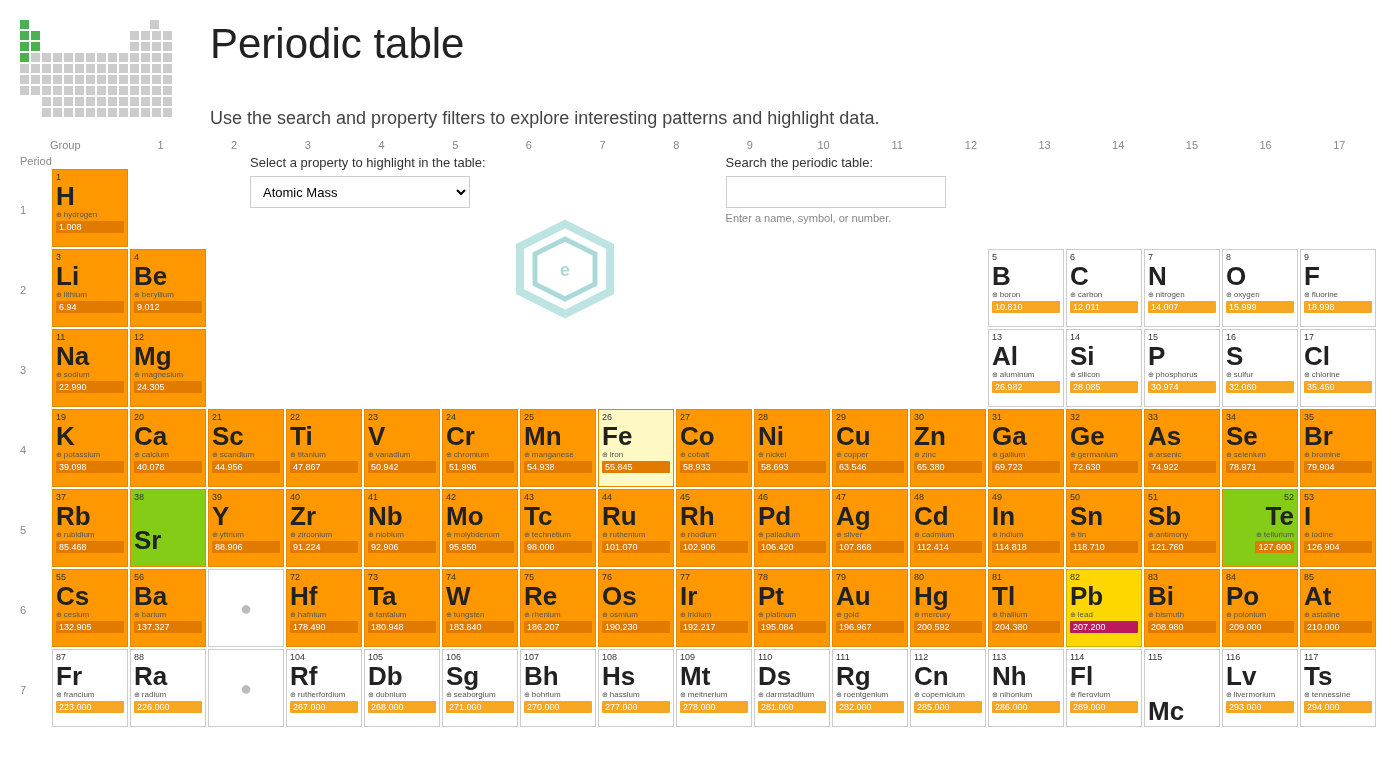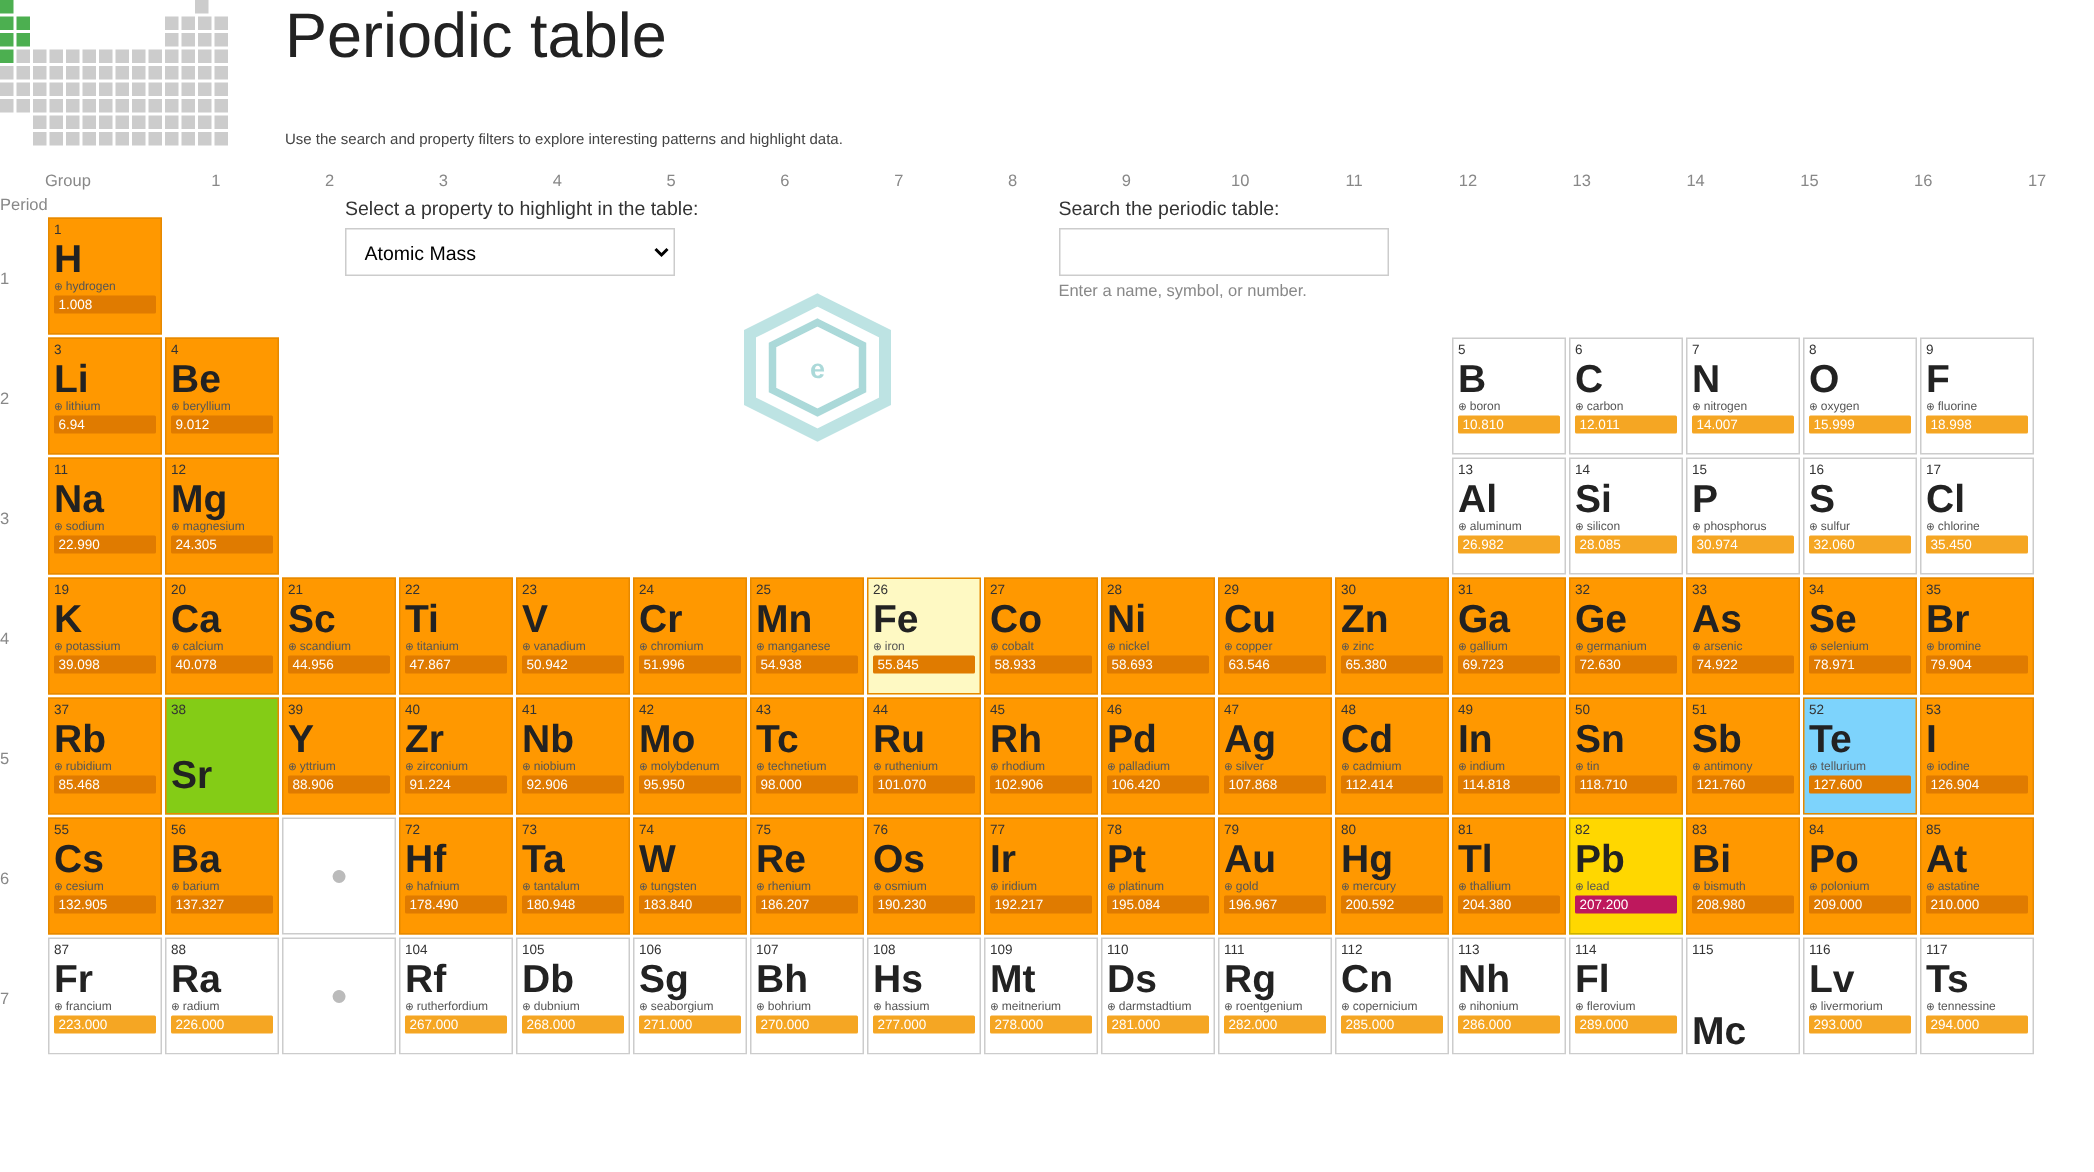--- a/index.html
+++ b/index.html
@@ -1,24 +1,24 @@
 <!DOCTYPE html>
 <html><head>
   <meta charset="utf-8">
   <style>
     * { box-sizing: border-box; margin: 0; padding: 0; }
     body { font-family: Arial, sans-serif; background: #fff; overflow-x: auto; }
 
-    .page-wrapper { min-width: 1396px; }
+    .page-wrapper { padding: 20px; min-width: 1396px; }
 
     .header { display: flex; align-items: flex-start; margin-bottom: 10px; }
     .logo-grid { width: 160px; margin-right: 30px; flex-shrink: 0; }
     .title-area { flex: 1; }
     .page-title { font-size: 42px; font-weight: 300; color: #222; margin-bottom: 6px; }
-    .subtitle { font-size: 10px; color: #444; margin-top: 40px; }
+    .subtitle { font-size: 18px; color: #444; margin-top: 40px; }
 
     
     .element-cell {
       width: 76px;
       height: 78px;
       border: 1px solid #ccc;
       position: relative;
       display: inline-flex;
       flex-direction: column;
       padding: 2px 3px;
@@ -622,21 +622,21 @@
           <span class="el-mass" style="background:#e07b00;">118.710</span>
         </div>
 
         <div class="element-cell" style="background:#ff9800;border-color:#e68900;">
           <span class="el-number">51</span>
           <span class="el-symbol">Sb</span>
           <span class="el-name">antimony</span>
           <span class="el-mass" style="background:#e07b00;">121.760</span>
         </div>
 
-        <div class="element-cell" style="background:#7dd3fc;border-color:#e68900;">
+        <div class="element-cell" style="background:#84cc16;border-color:#e68900;align-items:flex-end;">
           <span class="el-number">52</span>
           <span class="el-symbol">Te</span>
           <span class="el-name">tellurium</span>
           <span class="el-mass" style="background:#e07b00;">127.600</span>
         </div>
 
         <div class="element-cell" style="background:#ff9800;border-color:#e68900;">
           <span class="el-number">53</span>
           <span class="el-symbol">I</span>
           <span class="el-name">iodine</span>

